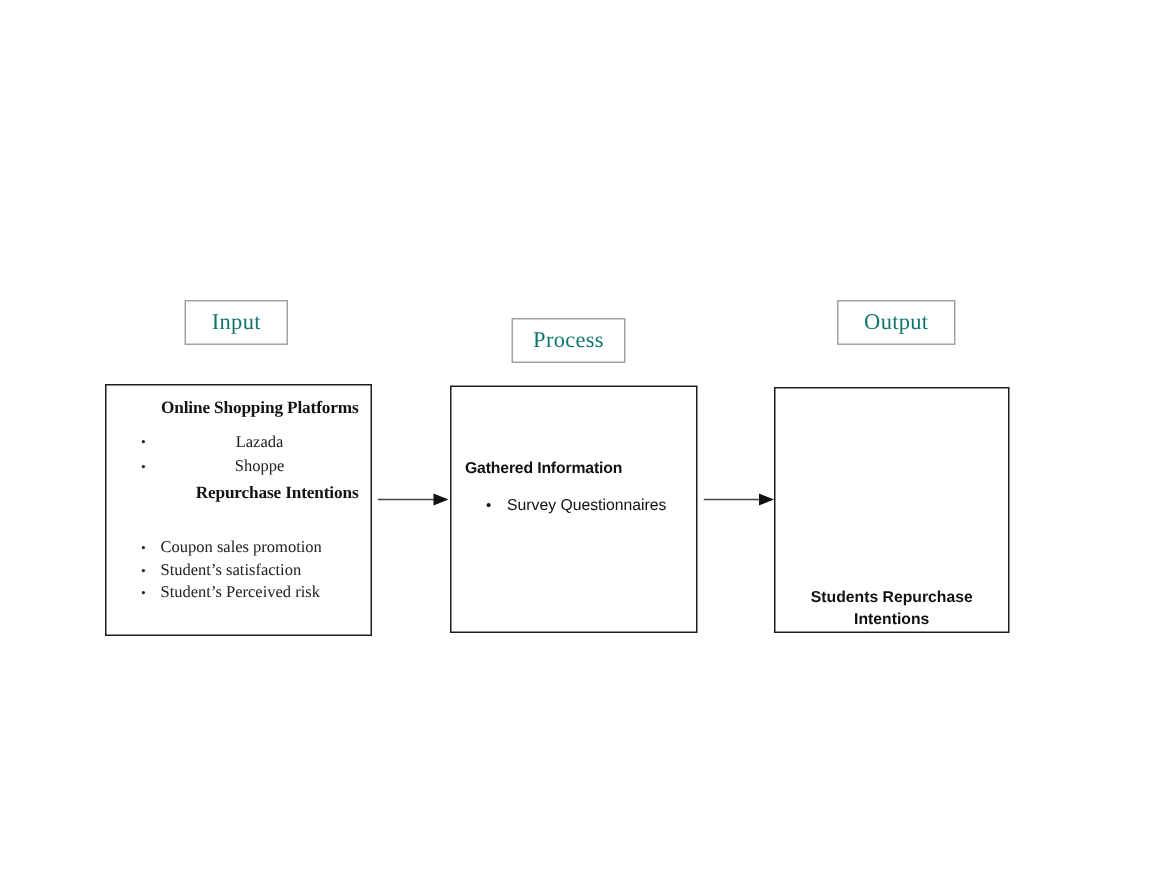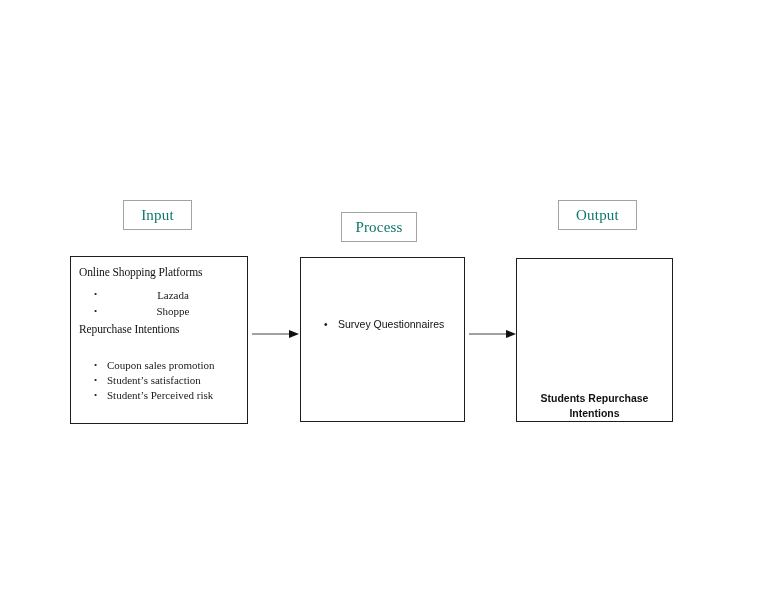--- a/index.html
+++ b/index.html
@@ -44,25 +44,26 @@
   #box-process { left: 300px; top: 257px; width: 165px; height: 165px; }
   #box-output  { left: 516px; top: 258px; width: 157px; height: 164px; }
 
   
   .inp-inner {
     padding: 6px 8px 0 6px;
     font-family: "Liberation Serif", serif;
     color: #121212;
   }
   .inp-heading {
-    font-weight: normal;
+    font-weight: bold;
     font-size: 11.5px;
     line-height: 13.5px;
     margin: 3px 0 0 2px;
     letter-spacing: -0.1px;
+    text-align: right;
   }
   .inp-heading.second { margin-top: 12px; }
   ul.inp-list {
     list-style: none;
     margin: 6px 0 0 0;
     padding: 0 0 0 30px;
     font-size: 11px;
     line-height: 15.5px;
     color: #202020;
   }
@@ -178,20 +179,21 @@
 
   <div class="arrow" id="arrow-1">
     <svg width="48" height="12" viewBox="0 0 48 12">
       <line x1="0" y1="6" x2="38" y2="6" stroke="#444444" stroke-width="1"></line>
       <polygon points="37,2 47,6 37,10" fill="#111111"></polygon>
     </svg>
   </div>
 
   <div class="stage-box" id="box-process">
     <div class="proc-inner">
+      <div class="proc-heading">Gathered Information</div>
 
       <ul class="proc-list">
         <li>Survey Questionnaires</li>
       </ul>
     </div>
   </div>
 
   <div class="arrow" id="arrow-2">
     <svg width="48" height="12" viewBox="0 0 48 12">
       <line x1="0" y1="6" x2="38" y2="6" stroke="#444444" stroke-width="1"></line>

